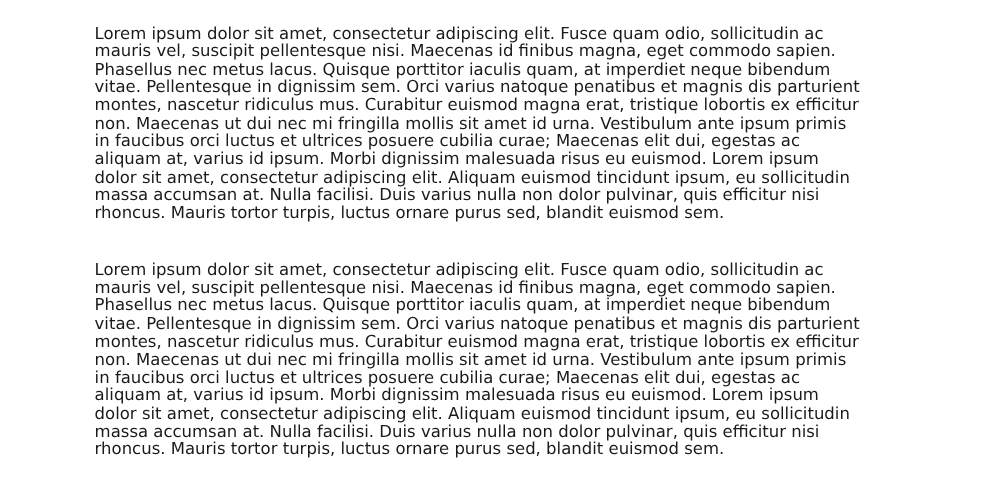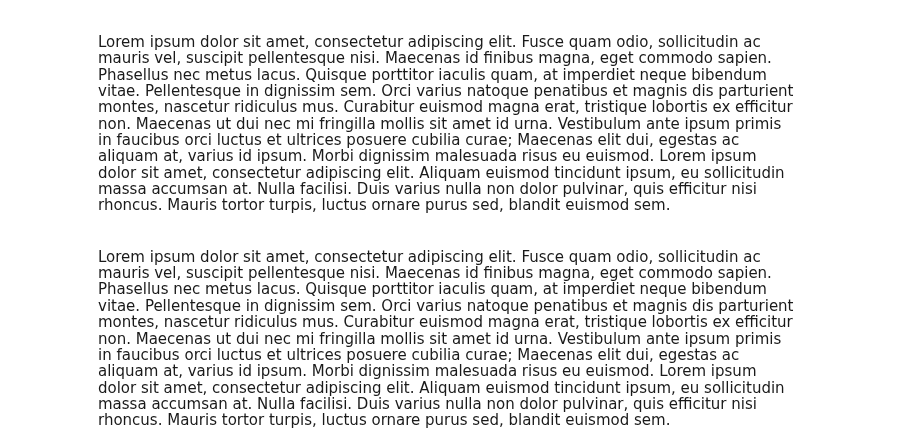--- a/index.html
+++ b/index.html
@@ -21,21 +21,21 @@
     height: 437px;
     background: #ffffff;
     padding: 22px 116px 0 86px;
   }
 
   .doc-body {
     width: 700px;
   }
 
   .paragraph {
-    margin: 12px;
+    margin: 0;
     width: 700px;
     font-size: 15px;
     line-height: 16.35px;
     color: #1a1a1a;
     text-align: left;
     letter-spacing: 0px;
     word-spacing: 0px;
     -webkit-font-smoothing: antialiased;
     font-weight: 400;
   }

